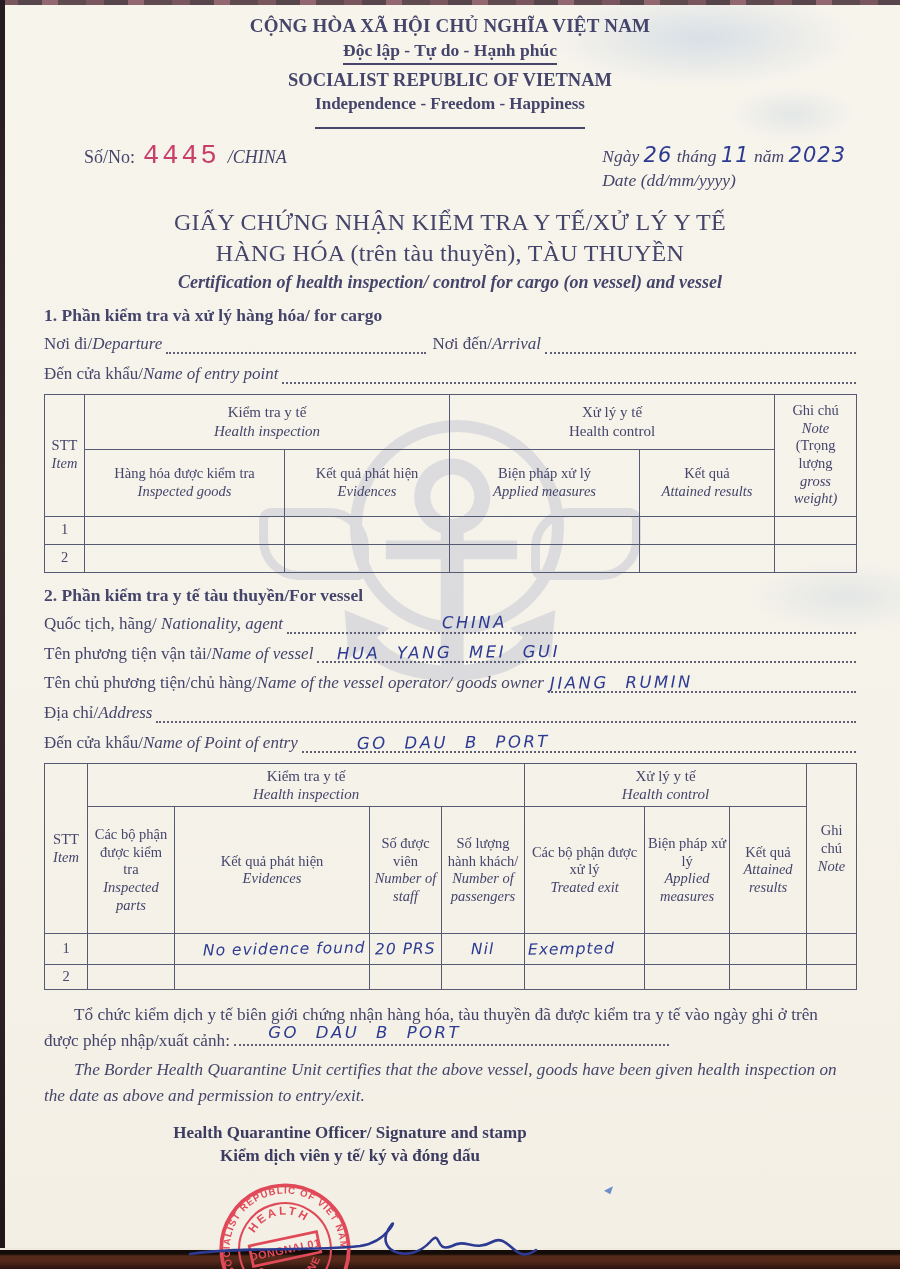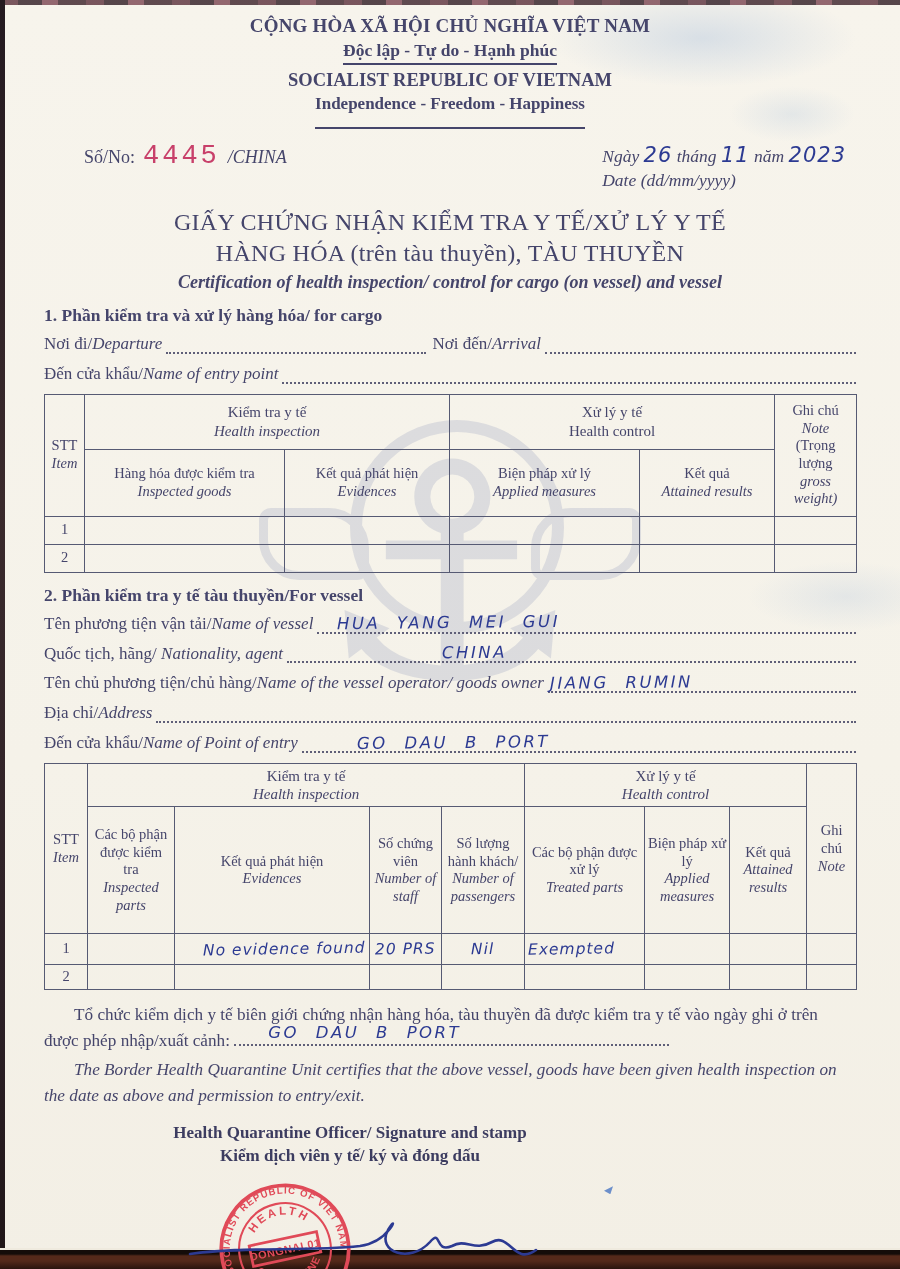--- a/index.html
+++ b/index.html
@@ -202,30 +202,30 @@
         <td></td>
         <td></td>
         <td></td>
       </tr>
     </tbody>
       </table>
 
     <div class="sec-h" style="margin-top:12px">2. Phần kiểm tra y tế tàu thuyền/For vessel</div>
 
     <div class="line">
+      <span class="lbl"><span>Quốc tịch, hãng/ </span><i>Nationality, agent</i></span>
+      <span class="fill">
+          <span class="hand" style="left:155px">CHINA</span>
+        </span>
+    </div>
+
+    <div class="line">
       <span class="lbl"><span>Tên phương tiện vận tải/</span><i>Name of vessel</i></span>
       <span class="fill">
           <span class="hand" style="left:20px">HUA YANG MEI GUI</span>
-        </span>
-    </div>
-
-    <div class="line">
-      <span class="lbl"><span>Quốc tịch, hãng/ </span><i>Nationality, agent</i></span>
-      <span class="fill">
-          <span class="hand" style="left:155px">CHINA</span>
         </span>
     </div>
 
     <div class="line">
       <span class="lbl"><span>Tên chủ phương tiện/chủ hàng/</span><i>Name of the vessel operator/ goods owner</i></span>
       <span class="fill">
           <span class="hand" style="left:2px">JIANG RUMIN</span>
         </span>
     </div>
 
@@ -277,30 +277,30 @@
       <tr class="t2-sub">
         <td>
           <span class="c-vn">Các bộ phận được kiểm tra</span>
           <span class="c-en">Inspected parts</span>
         </td>
         <td>
           <span class="c-vn">Kết quả phát hiện</span>
           <span class="c-en">Evidences</span>
         </td>
         <td>
-          <span class="c-vn">Số chứng viên</span>
+          <span class="c-vn">Số được viên</span>
           <span class="c-en">Number of staff</span>
         </td>
         <td>
           <span class="c-vn">Số lượng hành khách/</span>
           <span class="c-en">Number of passengers</span>
         </td>
         <td>
           <span class="c-vn">Các bộ phận được xử lý</span>
-          <span class="c-en">Treated parts</span>
+          <span class="c-en">Treated exit</span>
         </td>
         <td>
           <span class="c-vn">Biện pháp xử lý</span>
           <span class="c-en">Applied measures</span>
         </td>
         <td>
           <span class="c-vn">Kết quả</span>
           <span class="c-en">Attained results</span>
         </td>
       </tr>

